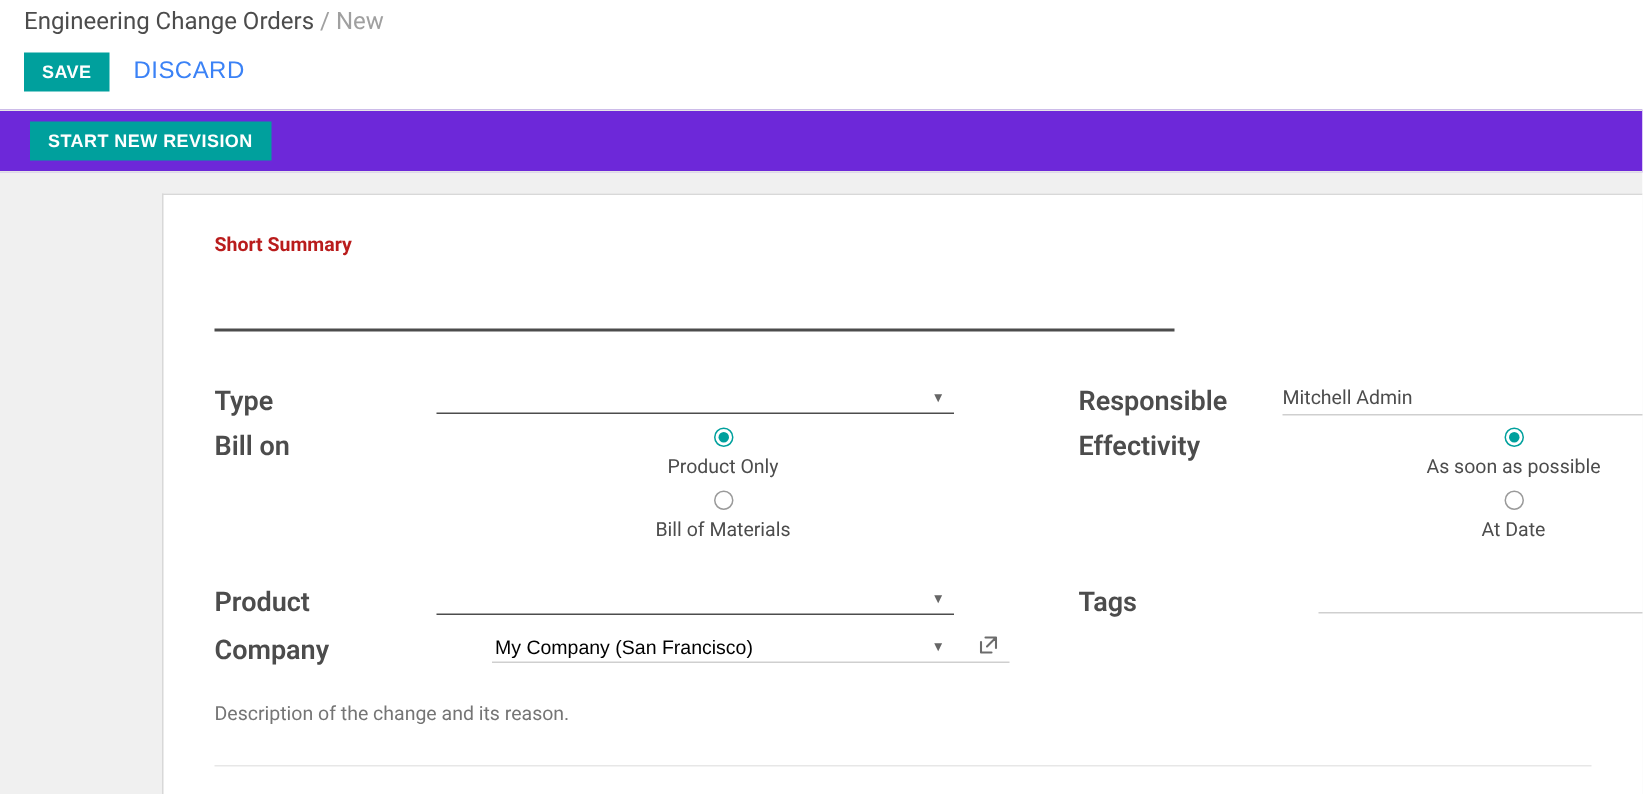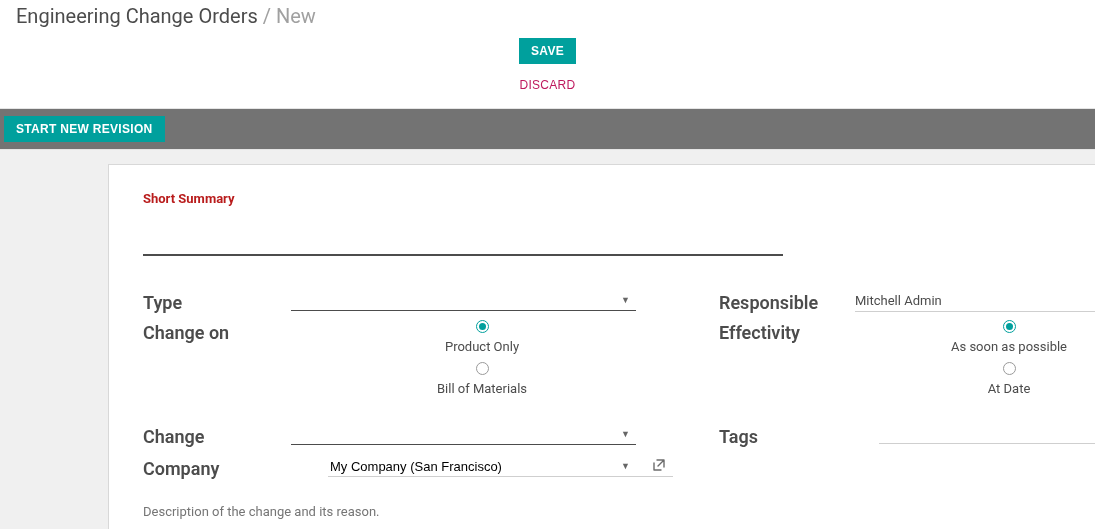--- a/index.html
+++ b/index.html
@@ -7,53 +7,53 @@
     font-family: -apple-system, BlinkMacSystemFont, "Segoe UI", Roboto, "Helvetica Neue", Arial, sans-serif;
     font-size: 13px;
     color: #4c4c4c;
     background: #ffffff;
     width: 1095px;
   }
   .top-region {
     padding: 4px 16px 10px 16px;
   }
   .breadcrumb {
-    font-size: 20px;
+    font-size: 16px;
     color: #4c4c4c;
     margin-bottom: 10px;
   }
   .breadcrumb .sep, .breadcrumb .current {
     color: #a0a0a0;
   }
-  .btn-row { display:flex; align-items:center; gap:8px;flex-direction:column; }
+  .btn-row { display:flex; align-items:center; gap:8px; }
   .btn-primary {
     background: #00a09d;
     color: #ffffff;
     border: none;
     padding: 6px 12px;
     font-weight: 600;
     font-size: 12px;
     letter-spacing: 0.3px;
     cursor: pointer;
   }
   .btn-link {
     background: none;
     border: none;
-    color: #be185d;
+    color: #3b82f6;
     font-weight: 500;
-    font-size: 12px;
+    font-size: 16px;
     letter-spacing: 0.3px;
     cursor: pointer;
     padding: 6px 8px;
   }
   .status-bar {
     border-top: 1px solid #e5e5e5;
     border-bottom: 1px solid #e5e5e5;
-    padding: 7px 4px;
-    background: #737373;
+    padding: 7px 20px;
+    background: #6d28d9;
   }
   .content-area {
     background: #f0f0f0;
     padding: 14px 0 0 108px;
   }
   .form-sheet {
     background: #ffffff;
     border: 1px solid #d8d8d8;
     border-bottom: none;
     border-right: none;
@@ -229,37 +229,37 @@
 
         <div class="form-row">
           <div class="form-label">Type</div>
           <div class="form-value">
             <input class="select-line" value="" style="">
             <span class="caret" style="left:330px; top:4px;">▼</span>
           </div>
         </div>
 
         <div class="form-row align-top">
-          <div class="form-label">Change on</div>
+          <div class="form-label">Bill on</div>
           <div class="form-value radio-group">
             <label>
               <input type="radio" name="applyon" checked="" style="">
               <span>Product Only</span>
             </label>
             <label>
               <input type="radio" name="applyon" style="">
               <span>Bill of Materials</span>
             </label>
           </div>
         </div>
 
         <div style="height:12px"></div>
 
         <div class="form-row">
-          <div class="form-label">Change</div>
+          <div class="form-label">Product</div>
           <div class="form-value">
             <input class="select-line" value="" style="">
             <span class="caret" style="left:330px; top:4px;">▼</span>
           </div>
         </div>
 
         <div class="form-row">
           <div class="form-label">Company</div>
           <div class="form-value">
             <input class="select-line light" value="My Company (San Francisco)" style="">

